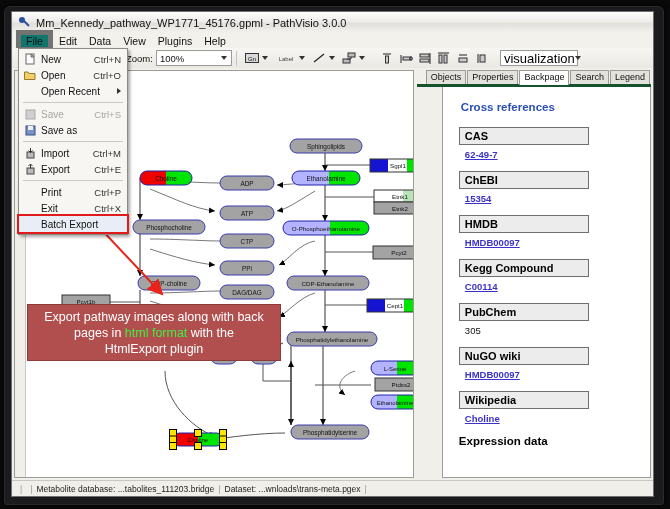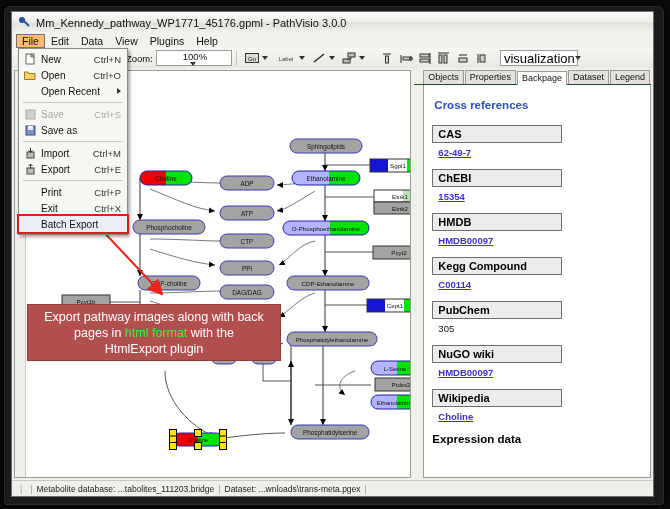--- a/index.html
+++ b/index.html
@@ -52,36 +52,36 @@
   .menubar{
     position:absolute;left:0;top:21px;width:100%;height:15px;
     background:#f3f1ec;
     border-bottom:1px solid #d9d7d2;
     display:flex;align-items:center;padding-left:4px;
   }
   .menubar .mi{
     font-size:10.5px;padding:1px 6px;color:#111;white-space:nowrap;cursor:default;
   }
   .menubar .mi.open{
-    background:#fdba74;border:1px solid #737373;padding:0px 5px;
+    background:#0f766e;border:5px solid #737373;padding:0px 5px;
   }
 
   
   .toolbar{
     position:absolute;left:0;top:36px;width:100%;height:20px;
     background:linear-gradient(to bottom,#f7f6f3,#eae8e3);
     border-bottom:1px solid #c9c7c2;
     display:flex;align-items:center;
   }
   .tb-sep{width:1px;height:15px;background:#c6c4bf;margin:0 4px;}
   .zoomlabel{font-size:9.5px;margin-left:6px;margin-right:3px;color:#111;}
   .zoombox{
     width:70px;height:14px;background:#fff;border:1px solid #9a9a9a;
     display:flex;align-items:center;justify-content:space-between;
-    font-size:9.5px;padding:0 1px 0 3px;flex-direction:column;
+    font-size:9.5px;padding:0 1px 0 3px;
   }
   .zoombox .cv{color:#111;}
   .caret{
     width:0;height:0;border-left:3px solid transparent;border-right:3px solid transparent;
     border-top:4px solid #333;margin-right:3px;
   }
   .tb-btn{
     width:15px;height:15px;margin-left:4px;
     display:flex;align-items:center;justify-content:center;
     position:relative;
@@ -110,36 +110,36 @@
   .side-wrap{
     position:relative;
     flex:1;
     margin:2px 2px 2px 3px;
     background:#f1efe9;
     display:flex;flex-direction:column;
   }
 
   
   .tabs{
-    height:14px;display:flex;align-items:flex-start;
-    border-bottom:1px solid #14532d;
+    height:14px;display:flex;align-items:flex-end;
+    border-bottom:3px solid #14532d;
     padding-left:9px;
     background:#f1efe9;
   }
   .tab{
     font-size:9px;padding:1px 4px 1px 4px;
     border:1px solid #9d9b96;border-bottom:none;
     background:#e4e2dd;margin-right:1px;color:#111;
     line-height:11px;
   }
   .tab.active{background:#fff;position:relative;top:1px;padding-bottom:2px;}
   .sidebar-body{
     flex:1;background:#fff;border:1px solid #9d9b96;border-top:none;
-    margin-left:9px;overflow:hidden;position:relative;
-    padding:6px 8px;
+    margin-left:25px;overflow:hidden;position:relative;
+    padding:6px 16px;
   }
   .xref-title{
     color:#2a4fb5;font-weight:bold;font-size:11.5px;margin:8px 0 14px 2px;
   }
   .xref-hdr{
     border:1px solid #6f6f6f;background:#ececec;
     font-weight:bold;font-size:11px;padding:2px 5px;width:118px;
     margin-bottom:4px;
   }
   .xref-val{
@@ -543,21 +543,21 @@
               <span>HtmlExport plugin</span>
             </span>
           </div>
         </div>
 
         <div class="side-wrap">
           <div class="tabs">
             <div class="tab">Objects</div>
             <div class="tab">Properties</div>
             <div class="tab active">Backpage</div>
-            <div class="tab">Dataset</div>
+            <div class="tab">Search</div>
             <div class="tab">Legend</div>
           </div>
           <div class="sidebar-body">
             <div class="xref-title">Cross references</div>
 
             <div class="xref-hdr">CAS</div>
             <div class="xref-val"><a href="#">62-49-7</a></div>
 
             <div class="xref-hdr">ChEBI</div>
             <div class="xref-val"><a href="#">15354</a></div>

